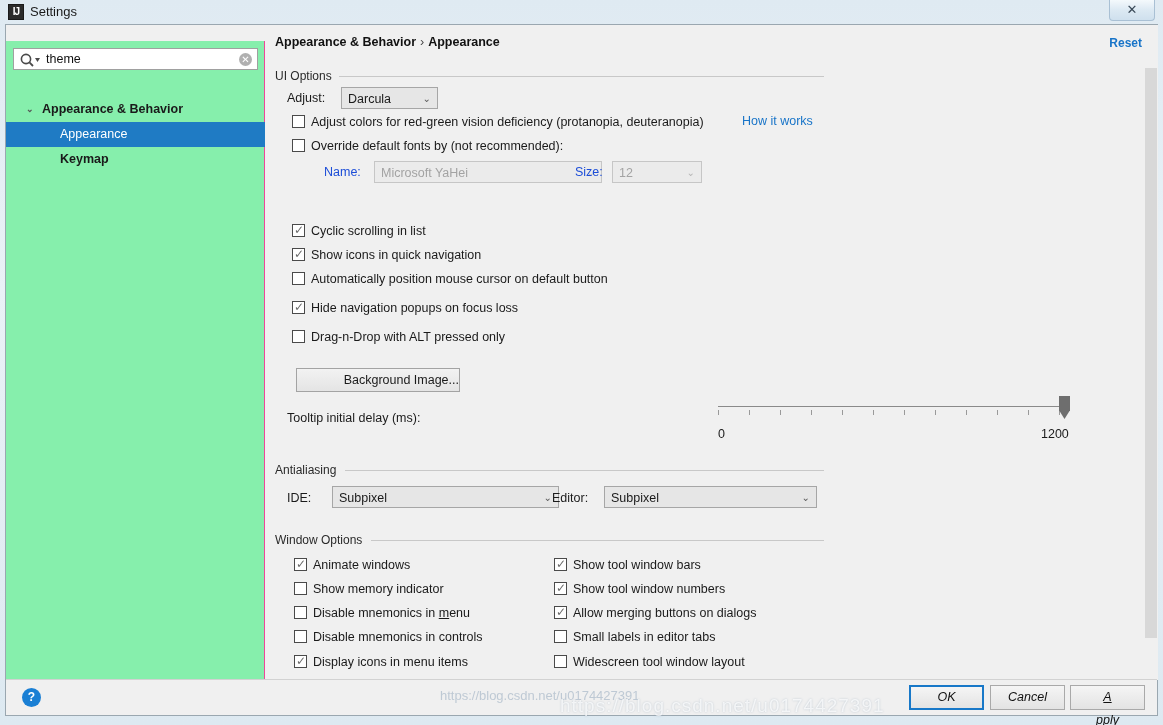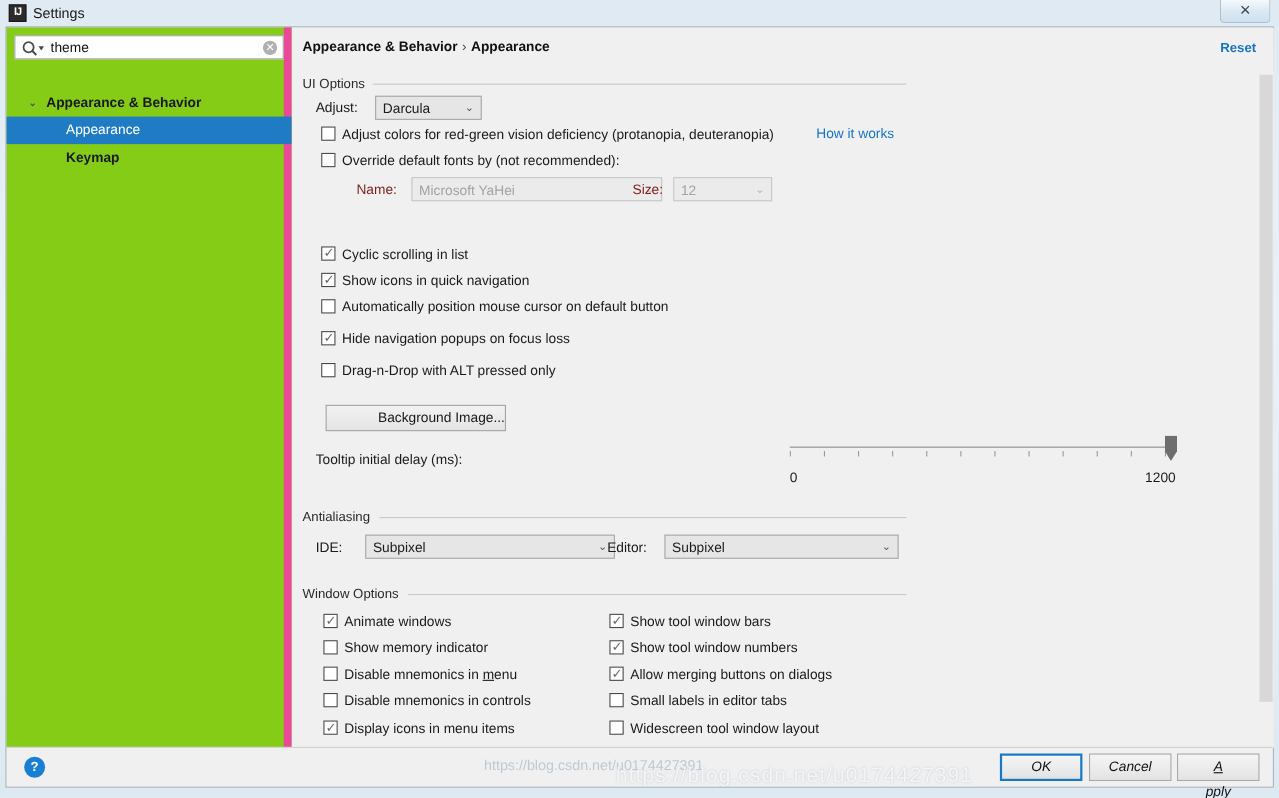--- a/index.html
+++ b/index.html
@@ -51,23 +51,23 @@
   
   #dialog {
     position: absolute; left: 5px; top: 24px;
     width: 1153px; height: 692px;
     background: #f0f0f0;
     border: 1px solid #9aa7b0;
   }
 
   
   #left-panel {
-    position: absolute; left: 0; top: 0; width: 259px; height: 655px;
-    background: #84cc16;
-    border-right: 7px solid #ec4899;
+    position: absolute; left: 0; top: 16px; width: 259px; height: 655px;
+    background: #86efac;
+    border-right: 1px solid #ec4899;
   }
   #search-wrap {
     position: absolute; left: 7px; top: 7px; width: 245px; height: 22px;
     background: #ffffff; border: 1px solid #a0a0a0;
   }
   #search-icon {
     position: absolute; left: 5px; top: 3px; width: 22px; height: 16px;
   }
   #search-input {
     position: absolute; left: 30px; top: 0; width: 190px; height: 20px;
@@ -128,21 +128,21 @@
     font-size: 12px; color: #2a2a2a; white-space: nowrap;
   }
   .section .rule {
     position: absolute; top: 7px; height: 1px; background: #c8c8c8;
   }
 
   
   .lbl {
     position: absolute; font-size: 12.5px; color: #1a1a1a; white-space: nowrap;
   }
-  .lbl.dim { color: #7f1d1d; }
+  .lbl.dim { color: #1d4ed8; }
 
   
   .combo {
     position: absolute; height: 22px;
     background: #e6e6e6; border: 1px solid #a6a6a6;
     font-size: 12.5px; color: #1a1a1a;
   }
   .combo .val { position: absolute; left: 6px; top: 2px; line-height: 18px; white-space: nowrap; }
   .combo .arrow {
     position: absolute; right: 6px; top: 3px; font-size: 10px; color: #5a5a5a; line-height: 16px;

